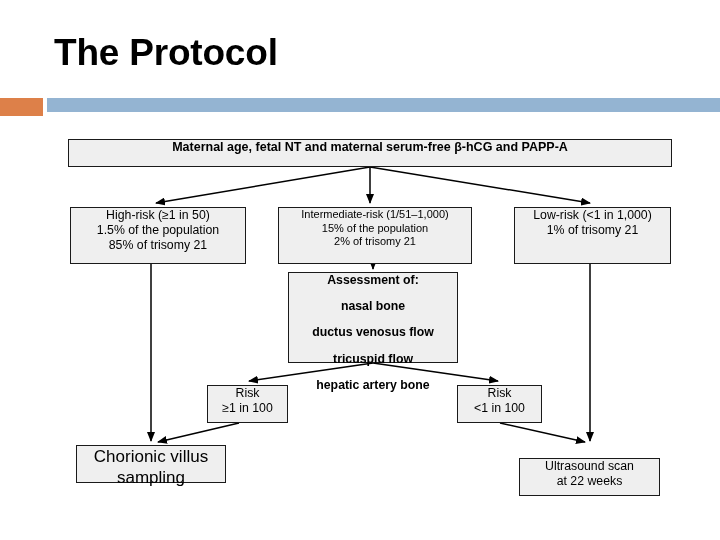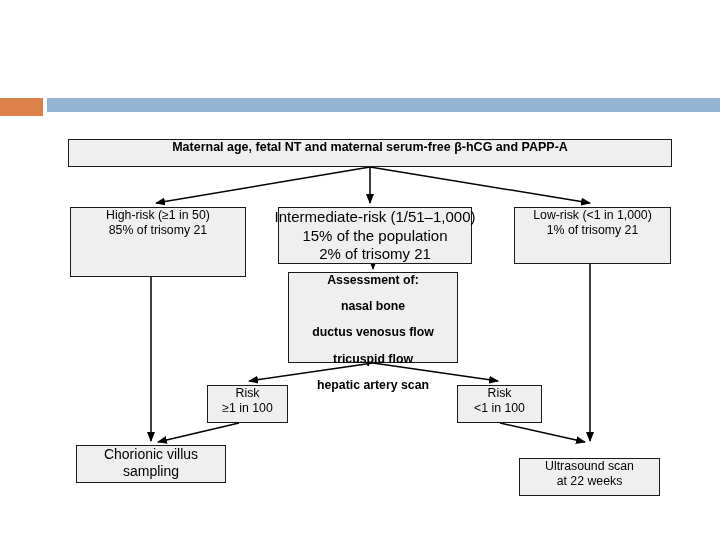--- a/index.html
+++ b/index.html
@@ -78,27 +78,27 @@
   .fbox .ln { display: block; white-space: nowrap; }
 
   #box-top {
     left: 68px; top: 19px;
     width: 604px; height: 28px;
     font-size: 12.5px;
     font-weight: bold;
   }
   #box-high {
     left: 70px; top: 87px;
-    width: 176px; height: 70px;
+    width: 176px; height: 57px;
     font-size: 12.3px;
   }
   #box-inter {
     left: 278px; top: 87px;
     width: 194px; height: 57px;
-    font-size: 15px;
+    font-size: 11px;
   }
   #box-low {
     left: 514px; top: 87px;
     width: 157px; height: 57px;
     font-size: 12.3px;
   }
   #box-assess {
     left: 288px; top: 152px;
     width: 170px; height: 91px;
     font-size: 12.3px;
@@ -110,33 +110,34 @@
     font-size: 12.3px;
   }
   #box-risk-right {
     left: 457px; top: 265px;
     width: 85px; height: 38px;
     font-size: 12.3px;
   }
   #box-cvs {
     left: 76px; top: 325px;
     width: 150px; height: 38px;
-    font-size: 14px;
+    font-size: 17px;
   }
   #box-us {
     left: 519px; top: 338px;
     width: 141px; height: 38px;
     font-size: 12.3px;
   }
 </style>
 </head>
 <body>
 
 <div id="slide">
 
+  <div class="slide-title">The Protocol</div>
 
   <div class="accent-orange" style="background: rgb(221, 128, 73);"></div>
   <div class="accent-blue" style="background: rgb(148, 180, 210);"></div>
 
   <div id="flow">
 
     <svg class="connectors" viewBox="0 0 720 400">
       <defs>
         <marker id="ah" markerWidth="10" markerHeight="8" refX="9" refY="4" orient="auto" markerUnits="userSpaceOnUse">
           <path d="M0,0 L10,4 L0,8 z" fill="#000000"></path>
@@ -161,40 +162,41 @@
         <path d="M500,303 L585,322"></path>
       </g>
     </svg>
 
     <div class="fbox" id="box-top" style="background: rgb(239, 239, 239); border-color: rgb(26, 26, 26);">
       <span class="ln">Maternal age, fetal NT and maternal serum-free β-hCG and PAPP-A</span>
     </div>
 
     <div class="fbox" id="box-high" style="background: rgb(239, 239, 239); border-color: rgb(26, 26, 26);">
       <span class="ln">High-risk (≥1 in 50)</span>
+      <span class="ln">1.5% of the population</span>
       <span class="ln">85% of trisomy 21</span>
     </div>
 
     <div class="fbox" id="box-inter" style="background: rgb(239, 239, 239); border-color: rgb(26, 26, 26);">
       <span class="ln">Intermediate-risk (1/51–1,000)</span>
       <span class="ln">15% of the population</span>
       <span class="ln">2% of trisomy 21</span>
     </div>
 
     <div class="fbox" id="box-low" style="background: rgb(239, 239, 239); border-color: rgb(26, 26, 26);">
       <span class="ln">Low-risk (&lt;1 in 1,000)</span>
       <span class="ln">1% of trisomy 21</span>
     </div>
 
     <div class="fbox" id="box-assess" style="background: rgb(239, 239, 239); border-color: rgb(26, 26, 26); gap: 11px;">
       <span class="ln">Assessment of:</span>
       <span class="ln">nasal bone</span>
       <span class="ln">ductus venosus flow</span>
       <span class="ln">tricuspid flow</span>
-      <span class="ln">hepatic artery scan</span>
+      <span class="ln">hepatic artery bone</span>
     </div>
 
     <div class="fbox" id="box-risk-left" style="background: rgb(239, 239, 239); border-color: rgb(26, 26, 26);">
       <span class="ln">Risk</span>
       <span class="ln">≥1 in 100</span>
     </div>
 
     <div class="fbox" id="box-risk-right" style="background: rgb(239, 239, 239); border-color: rgb(26, 26, 26);">
       <span class="ln">Risk</span>
       <span class="ln">&lt;1 in 100</span>

